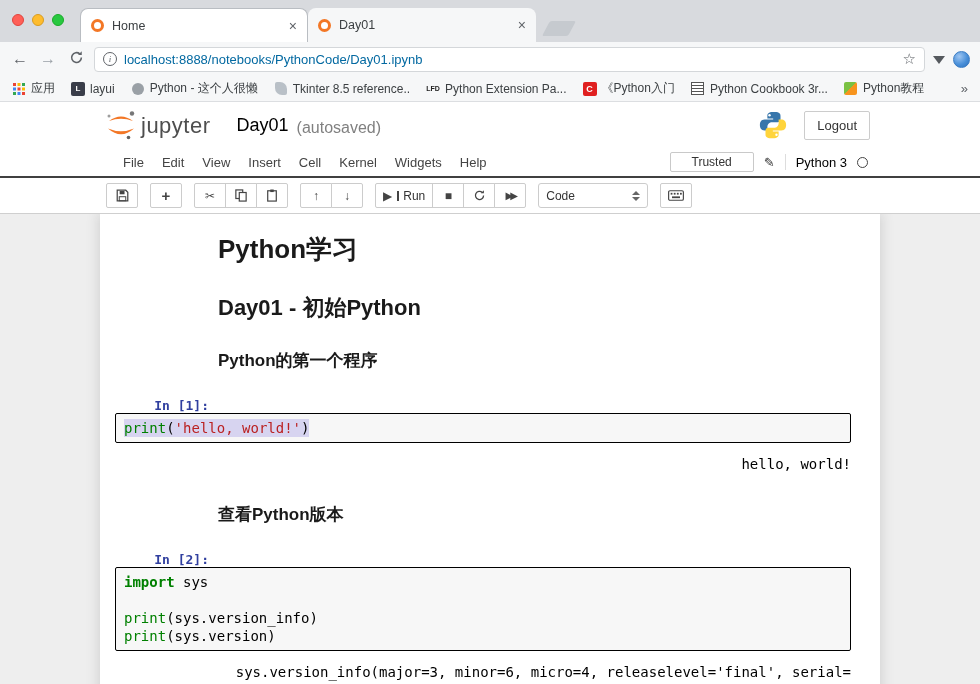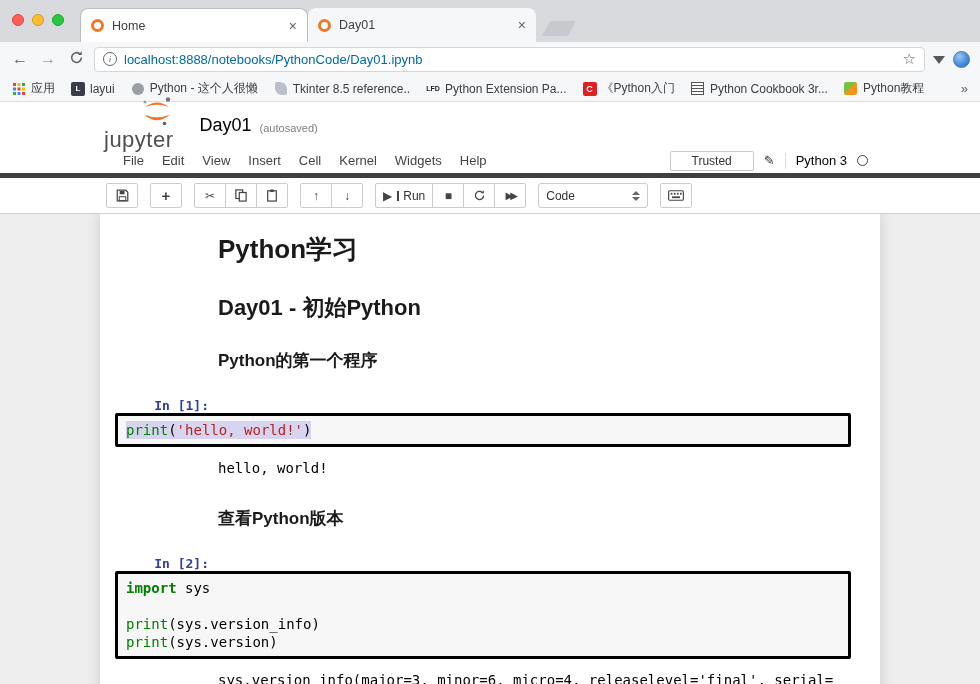--- a/index.html
+++ b/index.html
@@ -39,29 +39,29 @@
   .fav-gray { background:#9aa0a6; border-radius:50%; width:12px; height:12px; }
   .fav-feather { background:#b9c0c7; border-radius:2px 7px 2px 7px; width:12px; height:13px; }
   .fav-lfd { color:#222; font-weight:bold; font-size:7px; letter-spacing:0; }
   .fav-csdn { background:#e02020; border-radius:2px; color:#fff; font-weight:bold; font-size:9px; }
   .fav-book { width:13px; height:13px; border:1px solid #555; background:repeating-linear-gradient(#fff 0 2px, #555 2px 3px); }
   .fav-liao { background:linear-gradient(135deg,#7ac143 0 50%, #f7941d 50% 100%); border-radius:2px; width:13px; height:13px; }
   .bm-overflow { margin-left:auto; color:#5f6368; font-size:13px; }
 
   
   .jpheader { height:46px; background:#fff; display:flex; align-items:center; padding:0 110px 0 104px; }
-  .jplogo { display:flex; align-items:flex-end; gap:3px;flex-direction:column; }
+  .jplogo { display:flex; align-items:flex-end; gap:3px; }
   .jplogo .word { font-size:22px; color:#4e4e4e; letter-spacing:.5px; line-height:1; padding-bottom:3px; }
   .nbtitle { font-size:18px; color:#000; margin-left:26px; }
-  .autosave { font-size:11px; color:#808080; margin-left:8px; padding-top:6px; }
+  .autosave { font-size:16px; color:#808080; margin-left:8px; padding-top:6px; }
   .hdr-right { margin-left:auto; display:flex; align-items:center; gap:16px; }
   .logout { background:#fff; border:1px solid #ccc; border-radius:2px; font-size:13px; color:#333; padding:6px 12px; }
 
   
-  .menubar { height:30px; display:flex; align-items:center; padding:0 112px 0 114px; border-bottom:5px solid #404040; background:#fff; }
+  .menubar { height:30px; display:flex; align-items:center; padding:0 112px 0 114px; border-bottom:2px solid #404040; background:#fff; }
   .menuitem { font-size:13px; color:#444; padding:0 9px; }
   .menu-right { margin-left:auto; display:flex; align-items:center; gap:10px; }
   .trusted { border:1px solid #c9c9c9; border-radius:2px; font-size:12px; color:#333; padding:2px 21px; background:#fff; }
   .pencil { font-size:13px; color:#333; }
   .vsep { width:1px; height:16px; background:#ddd; }
   .kernelname { font-size:13px; color:#000; }
   .kcircle { width:11px; height:11px; border:1.4px solid #444; border-radius:50%; }
 
   
   .toolbar { height:36px; display:flex; align-items:center; gap:12px; padding-left:106px; background:#fff; border-bottom:1px solid #cfcfcf; }
@@ -80,22 +80,22 @@
   .updown .d { border-top:4px solid #666; }
 
   
   .content { height:470px; background:#eee; overflow:hidden; }
   .nbcontainer { width:780px; margin:0 auto; min-height:100%; background:#fff; box-shadow:0 0 12px 1px rgba(87,87,87,.2); padding:12px 15px 0 15px; }
   .md-h1 { font-size:26px; font-weight:bold; color:#1a1a1a; margin:6px 0 22px 103px; }
   .md-h2 { font-size:22px; font-weight:bold; color:#1a1a1a; margin:26px 0 18px 103px; }
   .md-h3 { font-size:17px; font-weight:bold; color:#1a1a1a; margin:26px 0 20px 103px; }
   .cellrow { display:flex; margin-bottom:8px;flex-direction:column; }
   .prompt { width:103px; flex:none; text-align:right; padding:6px 9px 0 0; font-family:"DejaVu Sans Mono", monospace; font-size:13px; font-weight:bold; color:#303F9F; white-space:nowrap; }
-  .inputarea { flex:1; margin-right:14px; background:#f7f7f7; border:3px solid #000000; border-radius:2px; padding:5px 8px; font-family:"DejaVu Sans Mono", monospace; font-size:14px; line-height:18px; color:#000; }
-  .outputrow { display:flex; margin-bottom:6px; }
+  .inputarea { flex:1; margin-right:14px; background:#f7f7f7; border:1px solid #000000; border-radius:2px; padding:5px 8px; font-family:"DejaVu Sans Mono", monospace; font-size:14px; line-height:18px; color:#000; }
+  .outputrow { display:flex; margin-bottom:6px;text-align:right; }
   .outputtext { flex:1; margin-right:14px; padding:4px 0; font-family:"DejaVu Sans Mono", monospace; font-size:14px; line-height:18px; color:#000; white-space:pre-wrap; word-break:break-all; }
   .code-line { min-height:18px; }
   .tok-keyword { color:#008000; font-weight:bold; }
   .tok-builtin { color:#008000; }
   .tok-string  { color:#BA2121; }
   .tok-plain   { color:#000; }
   .sel-line .code-line { display:inline-block; background:#d7d4f0; }
 </style>
 </head>
 <body>
@@ -203,20 +203,29 @@
         <circle cx="28" cy="3.5" r="2.2" fill="#767677"></circle>
         <circle cx="5" cy="6" r="1.5" fill="#9e9e9e"></circle>
         <circle cx="24.5" cy="27.5" r="1.8" fill="#616262"></circle>
         <path d="M5 11 Q17 2 29 11 Q17 6.5 5 11 Z" fill="#f37726"></path>
         <path d="M4 18.5 Q17 30 30 18.5 Q17 24 4 18.5 Z" fill="#f37726"></path>
       </svg>
       <span class="word">jupyter</span>
     </div>
     <span class="nbtitle">Day01</span>
     <span class="autosave">(autosaved)</span>
+    <div class="hdr-right">
+      <svg width="30" height="30" viewBox="0 0 32 32">
+        <path fill="#3776ab" d="M16 2c-5 0-6 2-6 4v3h6.2v1.2H7c-2.6 0-5 1.6-5 5.8s2.4 5.8 5 5.8h3v-3.8c0-2.8 2.3-5 5-5h6c1.7 0 3-1.4 3-3V6c0-2-1-4-6-4h-2z"></path>
+        <circle cx="12.3" cy="5.6" r="1.3" fill="#fff"></circle>
+        <path fill="#ffd43b" d="M16 30c5 0 6-2 6-4v-3h-6.2v-1.2H25c2.6 0 5-1.6 5-5.8s-2.4-5.8-5-5.8h-3v3.8c0 2.8-2.3 5-5 5h-6c-1.7 0-3 1.4-3 3V26c0 2 1 4 6 4h2z"></path>
+        <circle cx="19.7" cy="26.4" r="1.3" fill="#fff"></circle>
+      </svg>
+      <button class="logout">Logout</button>
+    </div>
   </div>
 
   <div class="menubar">
     <span class="menuitem">File</span>
     <span class="menuitem">Edit</span>
     <span class="menuitem">View</span>
     <span class="menuitem">Insert</span>
     <span class="menuitem">Cell</span>
     <span class="menuitem">Kernel</span>
     <span class="menuitem">Widgets</span>

